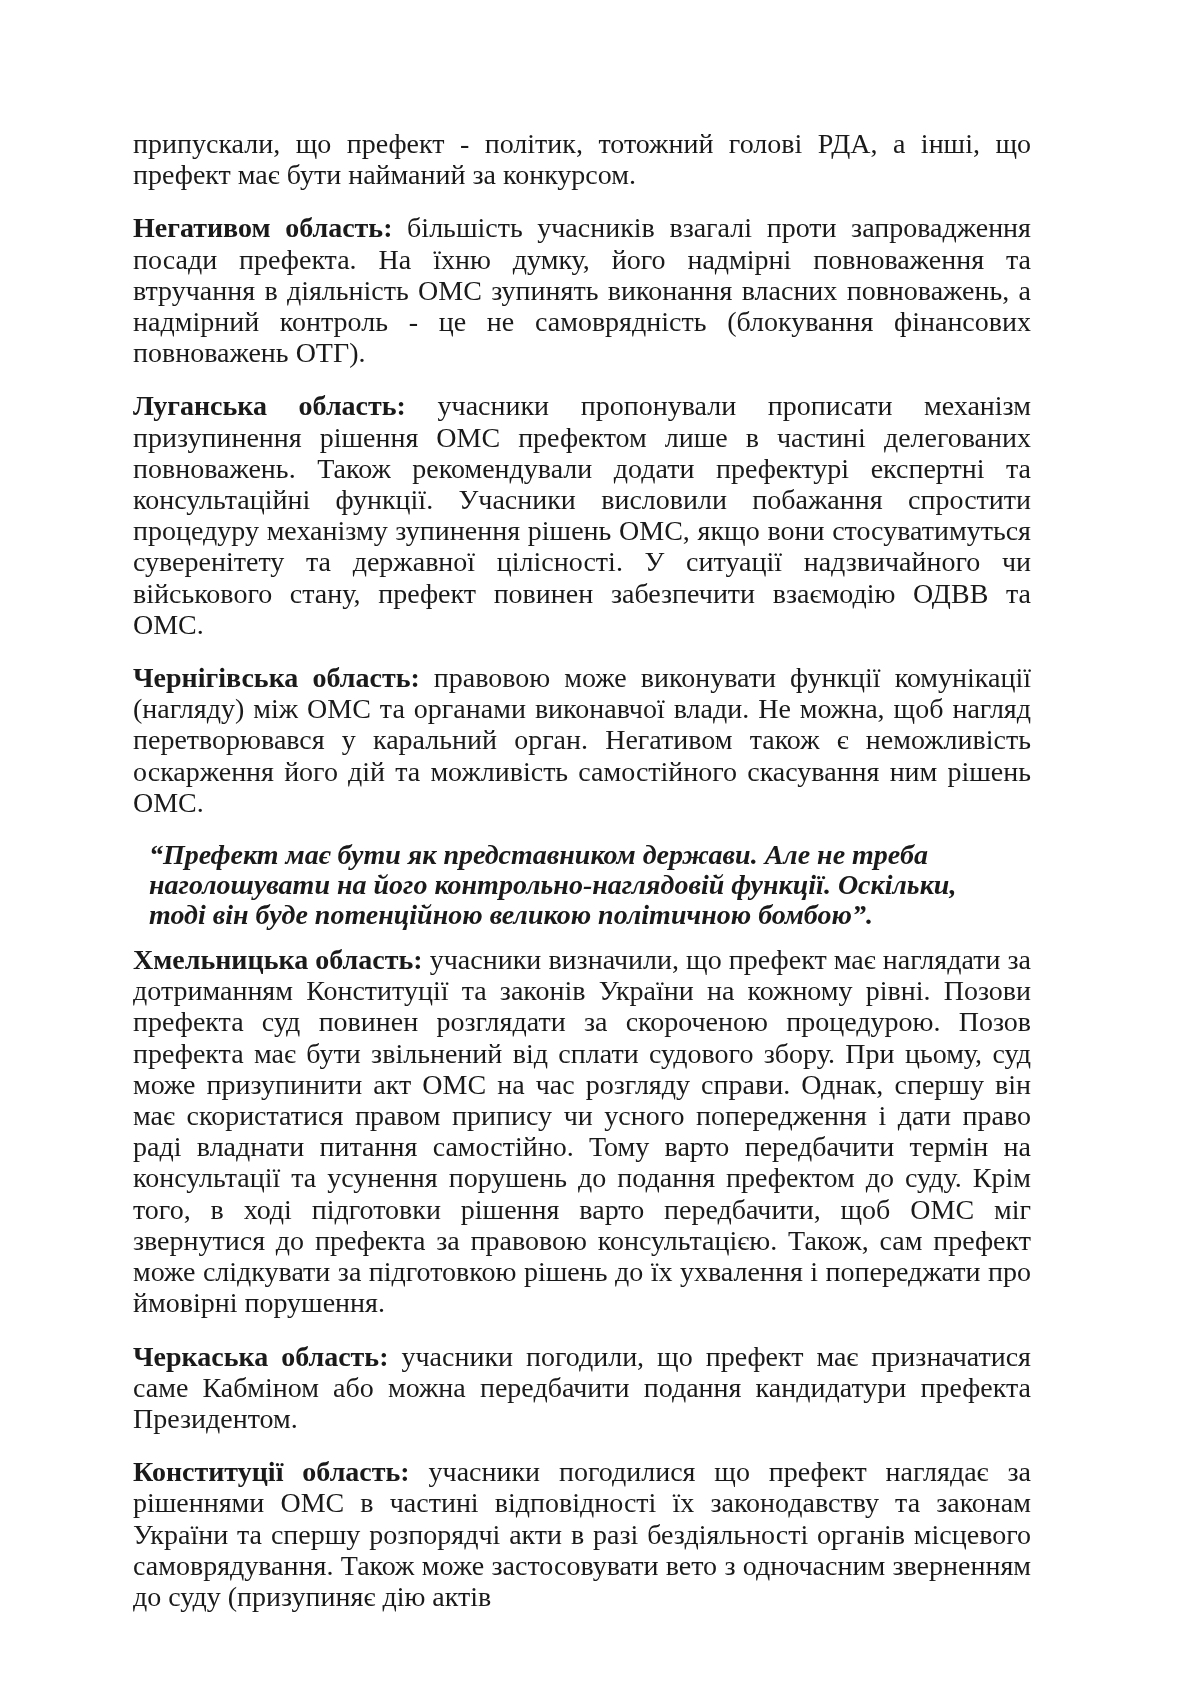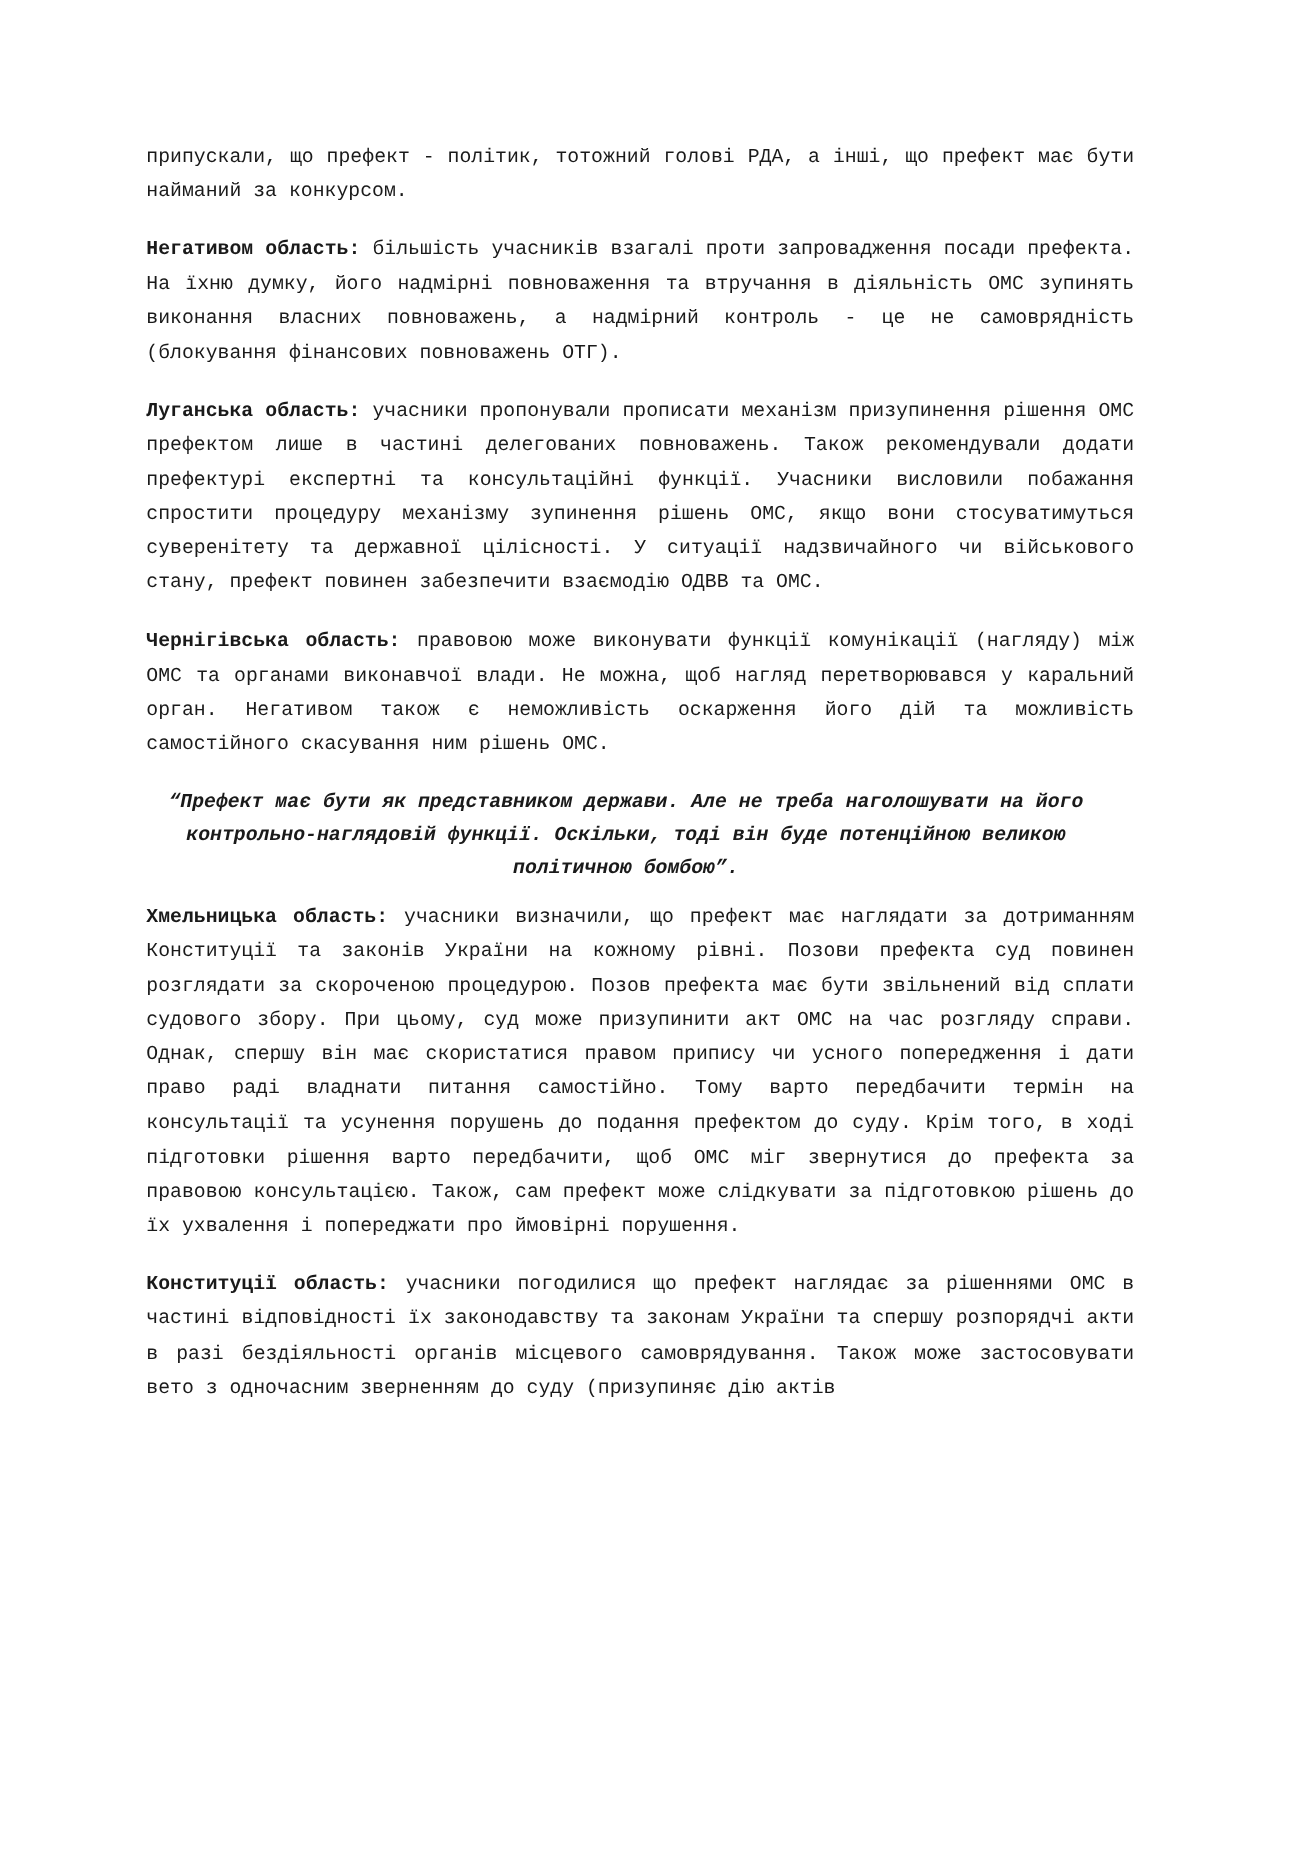--- a/index.html
+++ b/index.html
@@ -11,38 +11,38 @@
       width: 1192px;
       height: 1684px;
       position: relative;
       overflow: hidden;
     }
     .page {
       position: absolute;
       left: 133px;
       top: 128px;
       width: 898px;
-      font-family: Liberation Mono, monospace;
-      font-size: 18px;
+      font-family: Liberation Serif, serif;
+      font-size: 28px;
       line-height: 31.2px;
       color: #1a1a1a;
     }
     .para {
       margin: 0 0 22px 0;
       text-align: justify;
       text-justify: inter-word;
     }
     .para .region {
       font-weight: bold;
     }
     .quote {
-      margin: 0 0 14px 4px;
+      margin: 0 0 14px 16px;
       font-weight: bold;
       font-style: italic;
-      text-align: center;
+      text-align: left;
       line-height: 30px;
       padding-right: 30px;
     }
   </style>
 </head>
 <body>
 
 <div class="page">
 
   <p class="para"><span>припускали, що префект - політик, тотожний голові РДА, а інші, що префект має бути найманий за конкурсом.</span></p>
@@ -50,16 +50,17 @@
   <p class="para"><span class="region">Негативом область:</span><span> більшість учасників взагалі проти запровадження посади префекта. На їхню думку, його надмірні  повноваження та втручання в діяльність ОМС зупинять виконання власних повноважень, а надмірний контроль - це не самоврядність (блокування фінансових повноважень ОТГ).</span></p>
 
   <p class="para"><span class="region">Луганська область:</span><span> учасники пропонували прописати механізм призупинення рішення ОМС префектом лише в частині делегованих повноважень. Також рекомендували додати префектурі експертні та консультаційні функції. Учасники висловили побажання спростити процедуру механізму зупинення рішень ОМС, якщо вони стосуватимуться суверенітету та державної цілісності. У ситуації надзвичайного чи військового стану, префект повинен забезпечити взаємодію ОДВВ та ОМС.</span></p>
 
   <p class="para"><span class="region">Чернігівська область:</span><span> правовою може виконувати функції комунікації (нагляду) між ОМС та органами виконавчої влади. Не можна, щоб нагляд перетворювався у каральний орган. Негативом також є неможливість оскарження його дій та можливість самостійного скасування ним рішень ОМС.</span></p>
 
   <p class="quote">“Префект має бути як представником держави. Але не треба наголошувати на його контрольно-наглядовій функції. Оскільки, тоді він буде потенційною великою політичною бомбою”.</p>
 
   <p class="para"><span class="region">Хмельницька область:</span><span> учасники визначили, що префект має наглядати за дотриманням Конституції та законів України на кожному рівні. Позови префекта суд повинен розглядати за скороченою процедурою. Позов префекта має бути звільнений від сплати судового збору. При цьому, суд може призупинити акт ОМС на час розгляду справи. Однак, спершу він має скористатися  правом припису чи усного попередження і дати право раді владнати питання самостійно. Тому варто передбачити термін на консультації та усунення порушень до подання префектом до суду. Крім того, в ході підготовки рішення варто передбачити, щоб ОМС міг звернутися до префекта за правовою консультацією. Також, сам префект може слідкувати за підготовкою рішень до їх ухвалення і попереджати про ймовірні порушення.</span></p>
 
+  <p class="para"><span class="region">Черкаська область:</span><span> учасники погодили, що префект має призначатися саме Кабміном або можна передбачити подання кандидатури префекта Президентом.</span></p>
 
   <p class="para"><span class="region">Конституції область:</span><span> учасники погодилися що префект наглядає за рішеннями ОМС в частині відповідності їх законодавству та законам України та спершу розпорядчі акти в разі бездіяльності органів місцевого самоврядування. Також може застосовувати вето з одночасним зверненням до суду (призупиняє дію актів</span></p>
 
 </div>
 
 </body></html>

